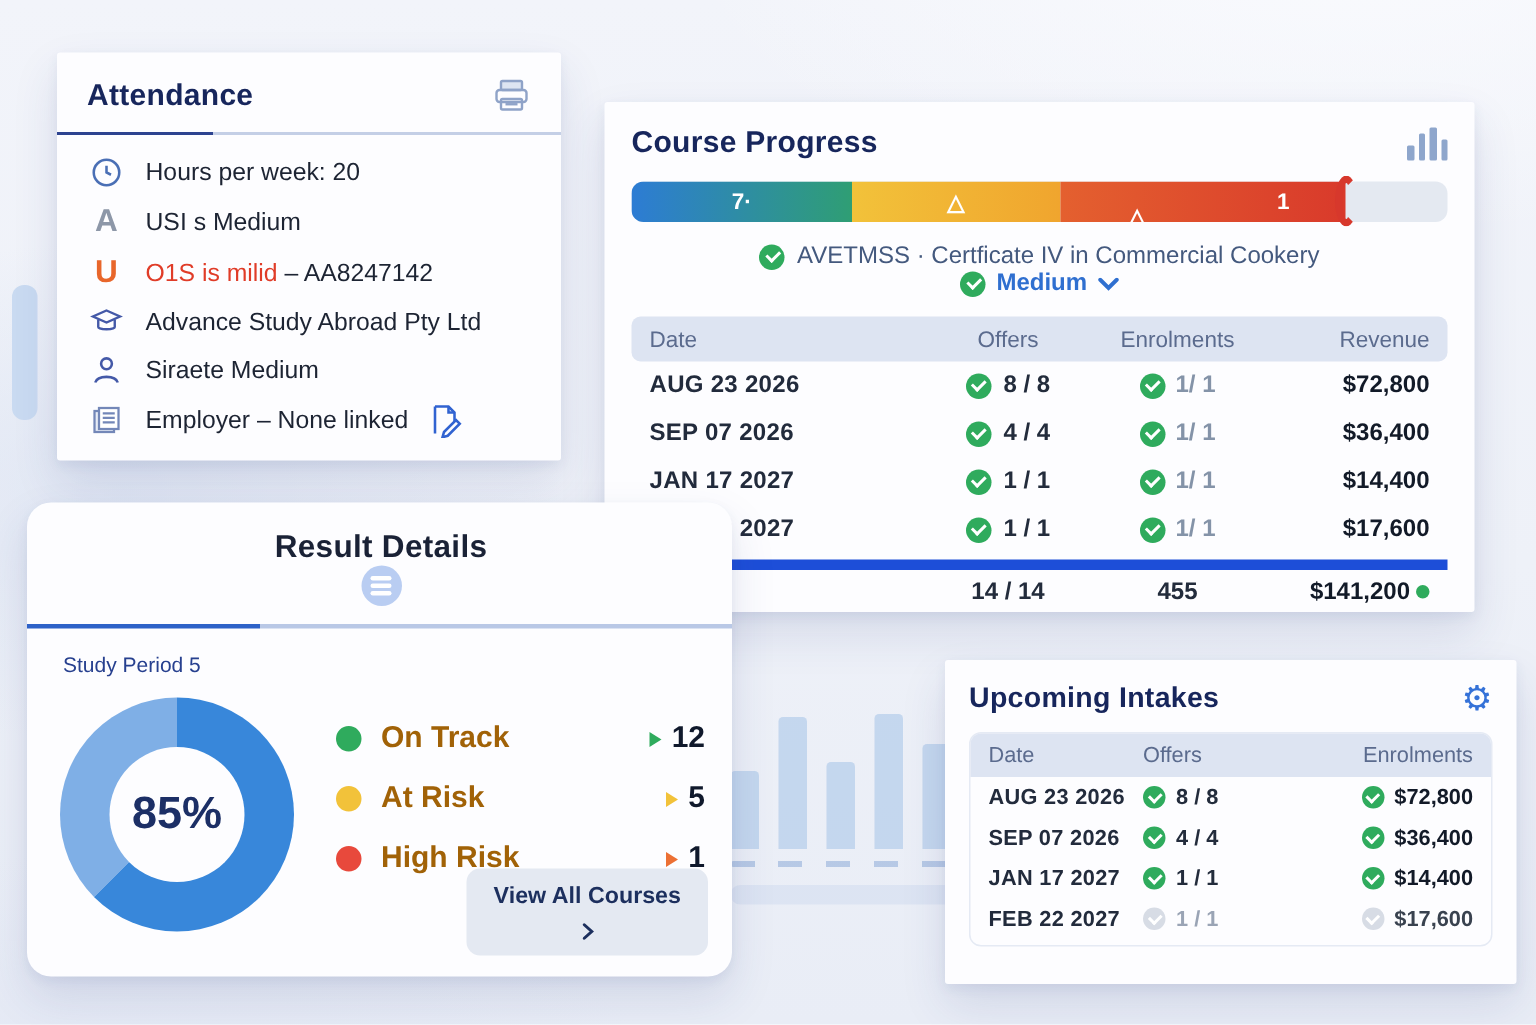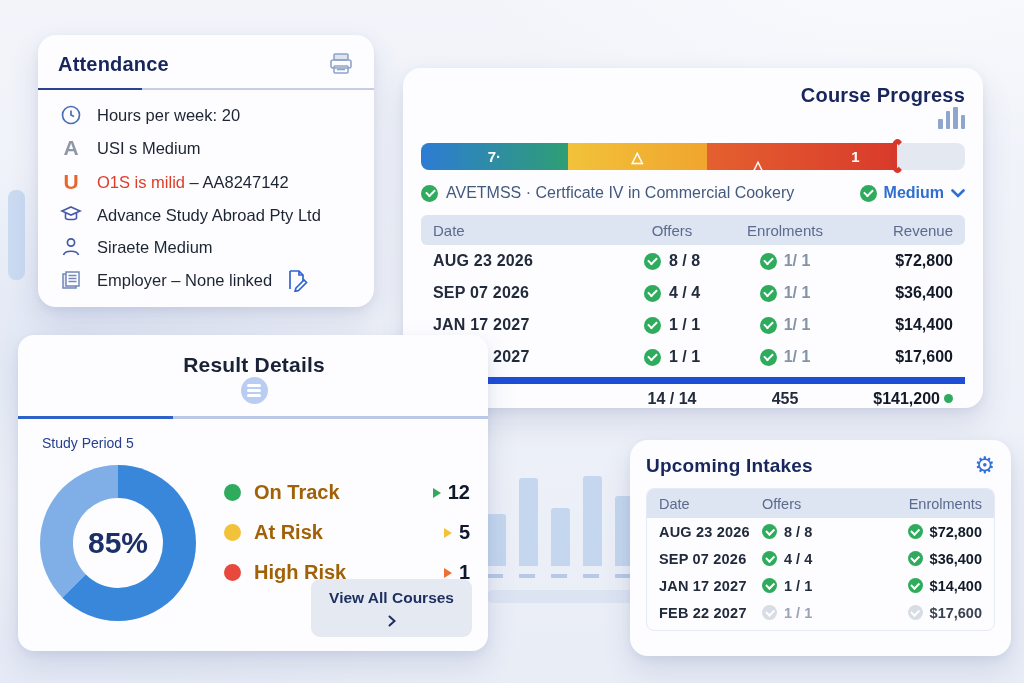--- a/index.html
+++ b/index.html
@@ -7,21 +7,21 @@
   body {
     position:relative; overflow:hidden;
     font-family:"Liberation Sans", sans-serif;
     background:
       radial-gradient(760px 360px at 88% -8%, #fafbfe 0%, rgba(250,251,254,0) 60%),
       radial-gradient(620px 300px at 6% 112%, #e2e7f4 0%, rgba(226,231,244,0) 65%),
       radial-gradient(420px 240px at 8% 48%, rgba(213,222,240,.55) 0%, rgba(213,222,240,0) 70%),
       linear-gradient(180deg,#f2f4fa 0%, #eef1f8 55%, #e9edf6 100%);
   }
   .card {
-    position:absolute; background:#fdfdff; border-radius:18px;
+    position:absolute; background:#fdfdff; border-radius:2px;
     box-shadow:0 14px 30px rgba(45,65,130,.13), 0 3px 8px rgba(45,65,130,.07);
   }
   .card-title { color:#17265c; font-weight:700; letter-spacing:.2px; }
 
   
   .left-pill { position:absolute; left:8px; top:190px; width:17px; height:90px;
     border-radius:8px; background:#c9daf1; z-index:0; }
   .bg-chart { position:absolute; left:487px; top:446px; width:160px; height:150px; z-index:1; }
   .bg-bars { display:flex; align-items:flex-end; gap:13px; height:120px; }
   .bg-bars span { width:19px; border-radius:3px 3px 0 0; background:rgba(164,194,232,.55); }
@@ -39,34 +39,34 @@
   .att-row .ic { width:26px; display:flex; justify-content:center; flex:0 0 26px; }
   .letter-ic { font-weight:800; font-size:21px; }
   .letter-a { color:#8d97a8; }
   .letter-u { color:#e8662b; }
   .red-txt { color:#e03c28; }
   .att-row .grow { flex:1; }
   .icon-btn { background:none; border:none; cursor:pointer; display:flex; align-items:center; }
 
   
   #course { left:403px; top:68px; width:580px; height:340px; z-index:2; padding:16px 18px; }
-  #course .head { display:flex; justify-content:space-between; align-items:flex-end;flex-direction:column; }
+  #course .head { display:flex; justify-content:space-between; align-items:center; }
   #course .card-title { font-size:20px; }
   .chart-ic { display:flex; align-items:flex-end; gap:3px; height:22px; padding-top:2px; }
   .chart-ic span { width:4.5px; background:#8ea6cc; border-radius:1px; }
   .pbar-wrap { position:relative; margin-top:14px; height:27px; }
   .pbar { display:flex; height:27px; border-radius:8px; overflow:hidden; background:#e4e9f1; }
   .pbar .seg { display:flex; align-items:center; justify-content:center; color:#fff; font-size:15px; font-weight:600; }
   .seg1 { width:27%; background:linear-gradient(90deg,#2d7cd4 0%, #2f9e74 100%); }
   .seg2 { width:25.5%; background:linear-gradient(90deg,#f2c23a 0%, #f0a52e 100%); }
   .seg3 { width:35%; background:linear-gradient(90deg,#e4602f 0%, #d93a2b 100%); position:relative; }
   .seg3 .tri { position:absolute; left:24%; }
   .pbar-handle { position:absolute; left:86.3%; top:-4px; width:15px; height:34px;
     border:5px solid #d7382c; border-right-color:transparent; border-radius:50%; background:transparent; cursor:pointer; }
-  .course-line { display:flex; justify-content:space-between; align-items:center; margin-top:14px; }
+  .course-line { display:flex; justify-content:space-between; align-items:center; margin-top:14px;flex-direction:column; }
   .course-name { display:flex; align-items:center; gap:8px; color:#44597e; font-size:16px; }
   .level-sel { display:flex; align-items:center; gap:7px; color:#2f6fd0; font-size:16px; font-weight:600; cursor:pointer; background:none; border:none; }
   .chk { width:17px; height:17px; border-radius:50%; background:#2fab5d; position:relative; flex:0 0 17px; }
   .chk::after { content:""; position:absolute; left:4.5px; top:4px; width:7px; height:4px;
     border-left:2px solid #fff; border-bottom:2px solid #fff; transform:rotate(-45deg); }
   .chk.gray { background:#d7dce5; }
   .tbl { margin-top:13px; }
   .trow { display:grid; grid-template-columns:1fr 122px 104px 116px; align-items:center; padding:0 12px; }
   .thead { background:#dde4f2; border-radius:6px; height:30px; color:#5b6b8e; font-size:15px; }
   .thead .c2,.thead .c3 { text-align:center; } .thead .c4 { text-align:right; }

